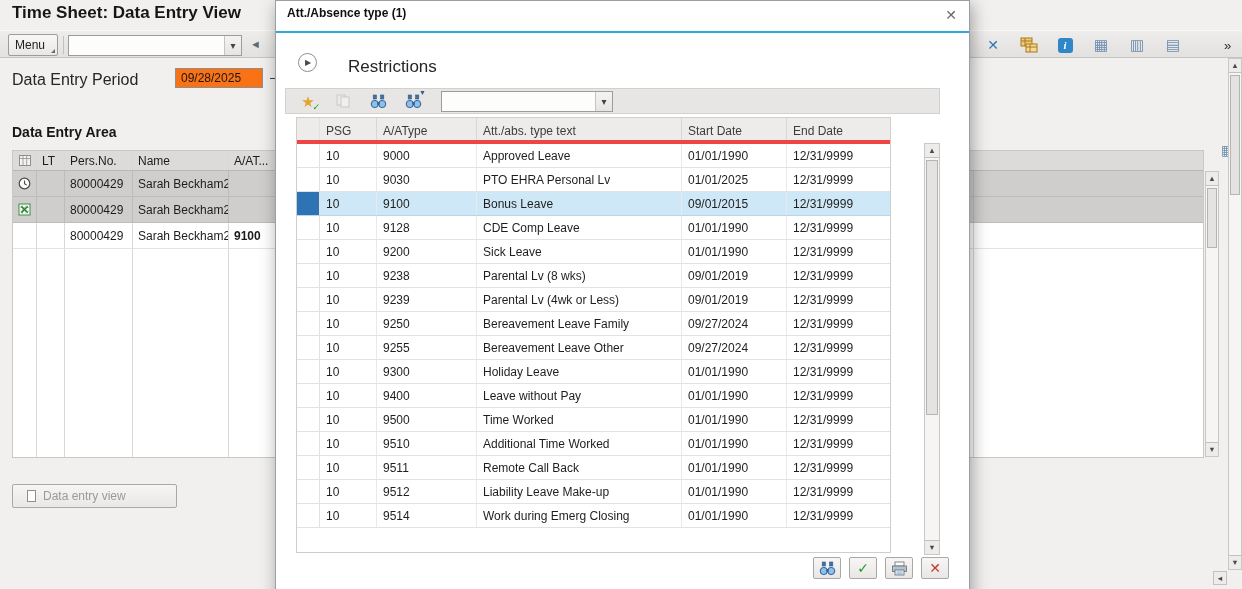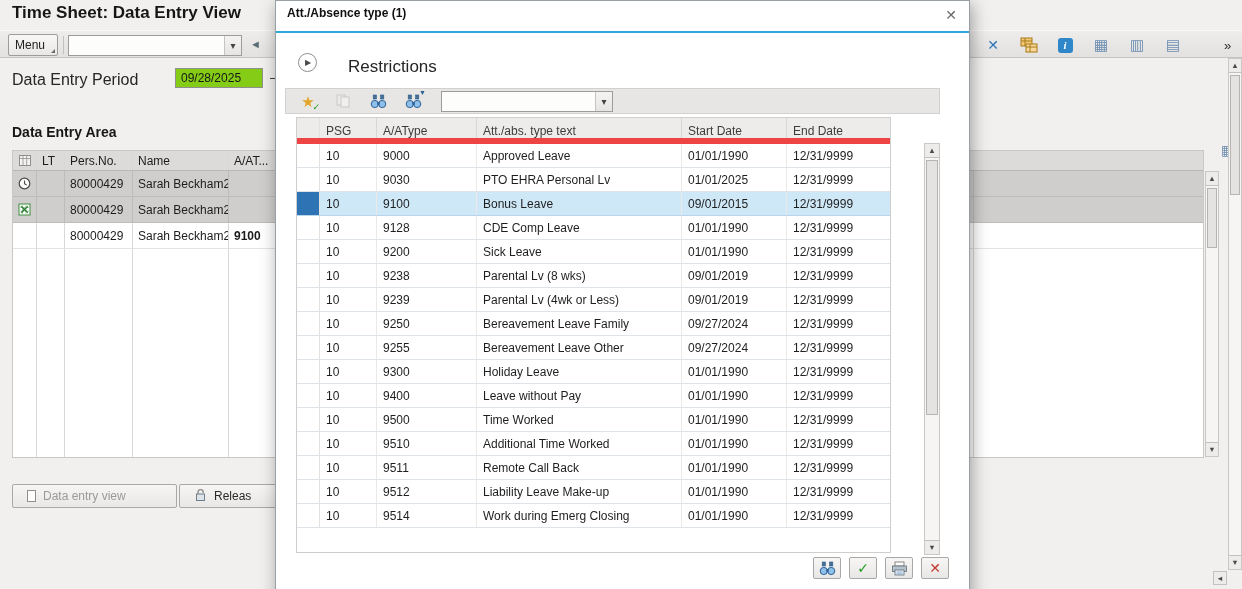--- a/index.html
+++ b/index.html
@@ -18,21 +18,21 @@
 .back-arrow{position:absolute;left:250px;top:7px;font-size:11px;color:#5d6d78;cursor:pointer;}
 .right-icons{position:absolute;left:982px;top:3px;height:22px;display:flex;align-items:center;gap:14px;}
 .tb-icon{width:22px;height:20px;display:flex;align-items:center;justify-content:center;cursor:pointer;position:relative;}
 .icon-x{color:#2f76b8;font-weight:bold;font-size:14px;}
 .icon-grid{color:#6c8cb0;font-size:15px;}
 .info-badge{width:15px;height:15px;background:#2f86c8;border-radius:3px;color:#fff;font-family:"Liberation Serif",serif;font-style:italic;font-weight:bold;font-size:11px;display:flex;align-items:center;justify-content:center;}
 .more-btn{font-size:13px;color:#2b2b2b;cursor:pointer;margin-left:26px;}
 
 
 .period-label{position:absolute;left:12px;top:71px;font-size:16px;color:#262626;}
-.period-field{position:absolute;left:175px;top:68px;width:88px;height:20px;background:#84cc16;border:1px solid #8f8f8d;font-size:12px;color:#161616;padding:2px 5px;cursor:text;}
+.period-field{position:absolute;left:175px;top:68px;width:88px;height:20px;background:#f97316;border:1px solid #8f8f8d;font-size:12px;color:#161616;padding:2px 5px;cursor:text;}
 .period-dash{position:absolute;left:270px;top:71px;font-size:12px;color:#262626;}
 .section-title{position:absolute;left:12px;top:124px;font-size:14px;font-weight:bold;color:#161616;}
 
 
 .grid{position:absolute;left:12px;top:150px;width:1192px;background:#fff;border:1px solid #c9c8c6;}
 .ghead{display:flex;height:20px;background:#dcdbd9;border-bottom:1px solid #b9b8b6;}
 .gh{font-size:11.5px;color:#333;}
 .grow{display:flex;height:26px;background:#fff;border-bottom:1px solid #e4e3e1;}
 .grow.gsel{background:#cfcecc;border-bottom-color:#bdbcba;}
 .grow.gempty{border-bottom:none;}
@@ -78,21 +78,21 @@
 .dlg-toolbar{position:absolute;left:9px;top:87px;width:655px;height:26px;background:#e7e6e4;border:1px solid #d2d1cf;display:flex;align-items:center;gap:15px;padding-left:12px;}
 .dtb-icon{width:20px;height:20px;display:flex;align-items:center;justify-content:center;position:relative;cursor:pointer;}
 .dtb-icon.disabled{opacity:.45;cursor:default;}
 .star-glyph{color:#e2a62a;font-size:15px;line-height:1;}
 .star-check{position:absolute;right:-2px;bottom:-1px;color:#1f9d1f;font-size:9px;font-weight:bold;}
 .fn-badge{position:absolute;right:-3px;top:-2px;font-size:7px;color:#2a5f96;}
 .dlg-combo{position:relative;width:172px;height:21px;background:#fdfdfc;border:1px solid #9c9c9a;margin-left:3px;cursor:pointer;font-size:12px;padding:2px 4px;}
 
 
 .dtable{position:absolute;left:20px;top:116px;width:595px;height:436px;overflow:hidden;background:#fff;border:1px solid #cfcecc;}
-.dhead{display:flex;height:26px;background:#edecea;border-bottom:6px solid #ef4444;}
+.dhead{display:flex;height:26px;background:#edecea;border-bottom:4px solid #ef4444;}
 .drow{display:flex;height:24px;background:#fff;border-bottom:1px solid #dde3e8;cursor:pointer;justify-content:flex-end;}
 .drow.selected{background:#cfe8f8;border-bottom-color:#b9d5ec;}
 .dc{height:100%;padding:0 6px;line-height:25px;font-size:12px;color:#1e1e1e;border-right:1px solid #eceae8;overflow:hidden;white-space:nowrap;}
 .dh{color:#3c3c3c;border-right:1px solid #d8d7d5;line-height:26px;}
 .dc-sel{width:23px;padding:0;border-right:1px solid #e2e1df;}
 .drow.selected .dc-sel{background:#2e74b5;}
 .dc-psg{width:57px;}
 .dc-atype{width:100px;}
 .dc-text{width:205px;}
 .dc-start{width:105px;}
@@ -302,29 +302,20 @@
     <div class="strack">
       <div class="sthumb"></div>
     </div>
     <div class="sbtn down">▼</div>
   </div>
 
   <div class="footer-btn fb1">
     <span class="doc-ic"></span>
     <span>Data entry view</span>
   </div>
-  <div class="footer-btn fb2">
-    <span>
-      <svg width="13" height="14" viewBox="0 0 13 14">
-        <path d="M4 6 V4.2 A2.6 2.6 0 0 1 9.2 4.2 V5" fill="none" stroke="#8a8a88" stroke-width="1.3"></path>
-        <rect x="2.5" y="6" width="8" height="6.5" fill="#dce3e9" stroke="#6e7e8a"></rect>
-      </svg>
-    </span>
-    <span>Releas</span>
-  </div>
 
   <div class="vscroll win-vscroll">
     <div class="sbtn up">▲</div>
     <div class="strack">
       <div class="sthumb"></div>
     </div>
     <div class="sbtn down">▼</div>
   </div>
   <div class="corner-left">◄</div>
 

